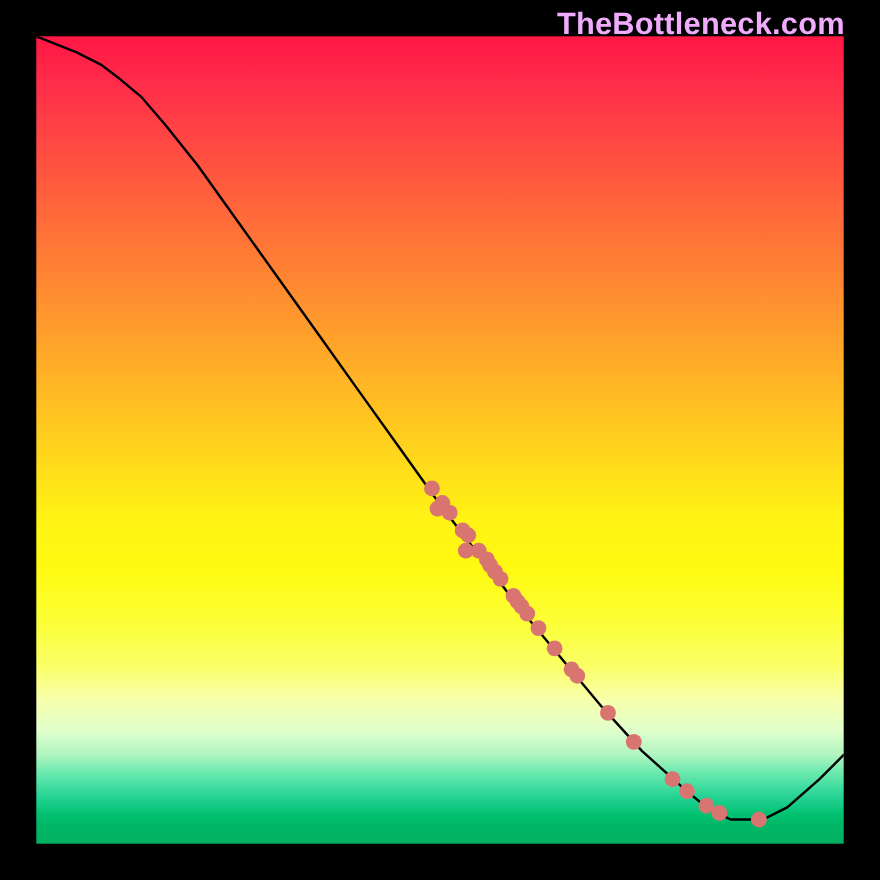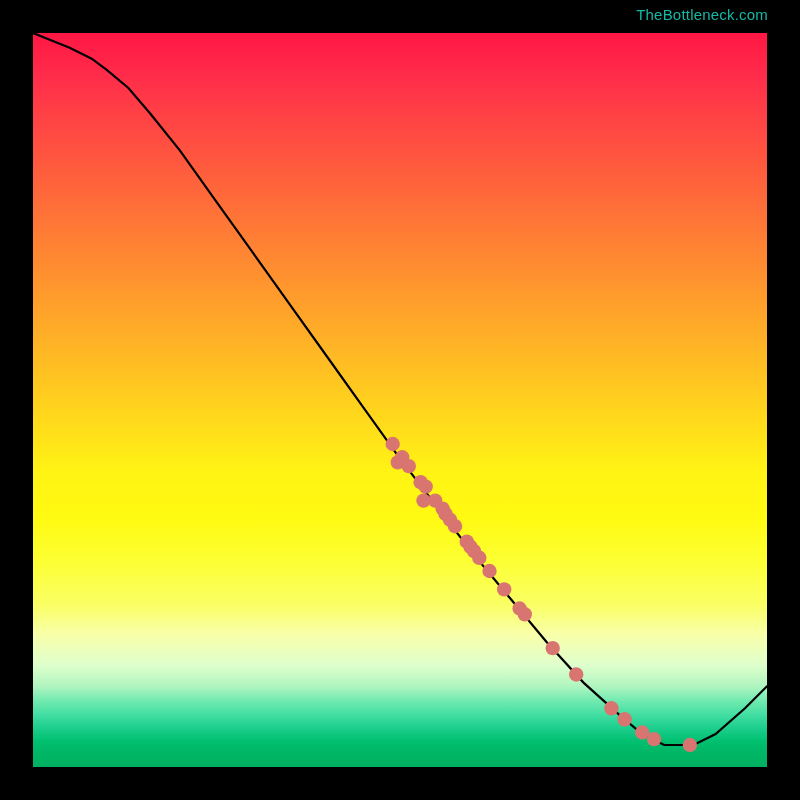--- a/index.html
+++ b/index.html
@@ -41,23 +41,23 @@
       #10c880 95.5%,
       #00c070 96.5%,
       #00b868 97.5%,
       #00b060 100%
     );
   }
   .watermark {
     position: absolute;
     top: 6px;
     right: 32px;
-    color: #14b8a6;
-    font-size: 15px;
-    font-weight: 400;
+    color: #f0abfc;
+    font-size: 28px;
+    font-weight: 700;
     z-index: 10;
     letter-spacing: 0.2px;
   }
   svg.overlay {
     position: absolute;
     left: 33px;
     top: 33px;
     width: 734px;
     height: 734px;
     z-index: 5;

